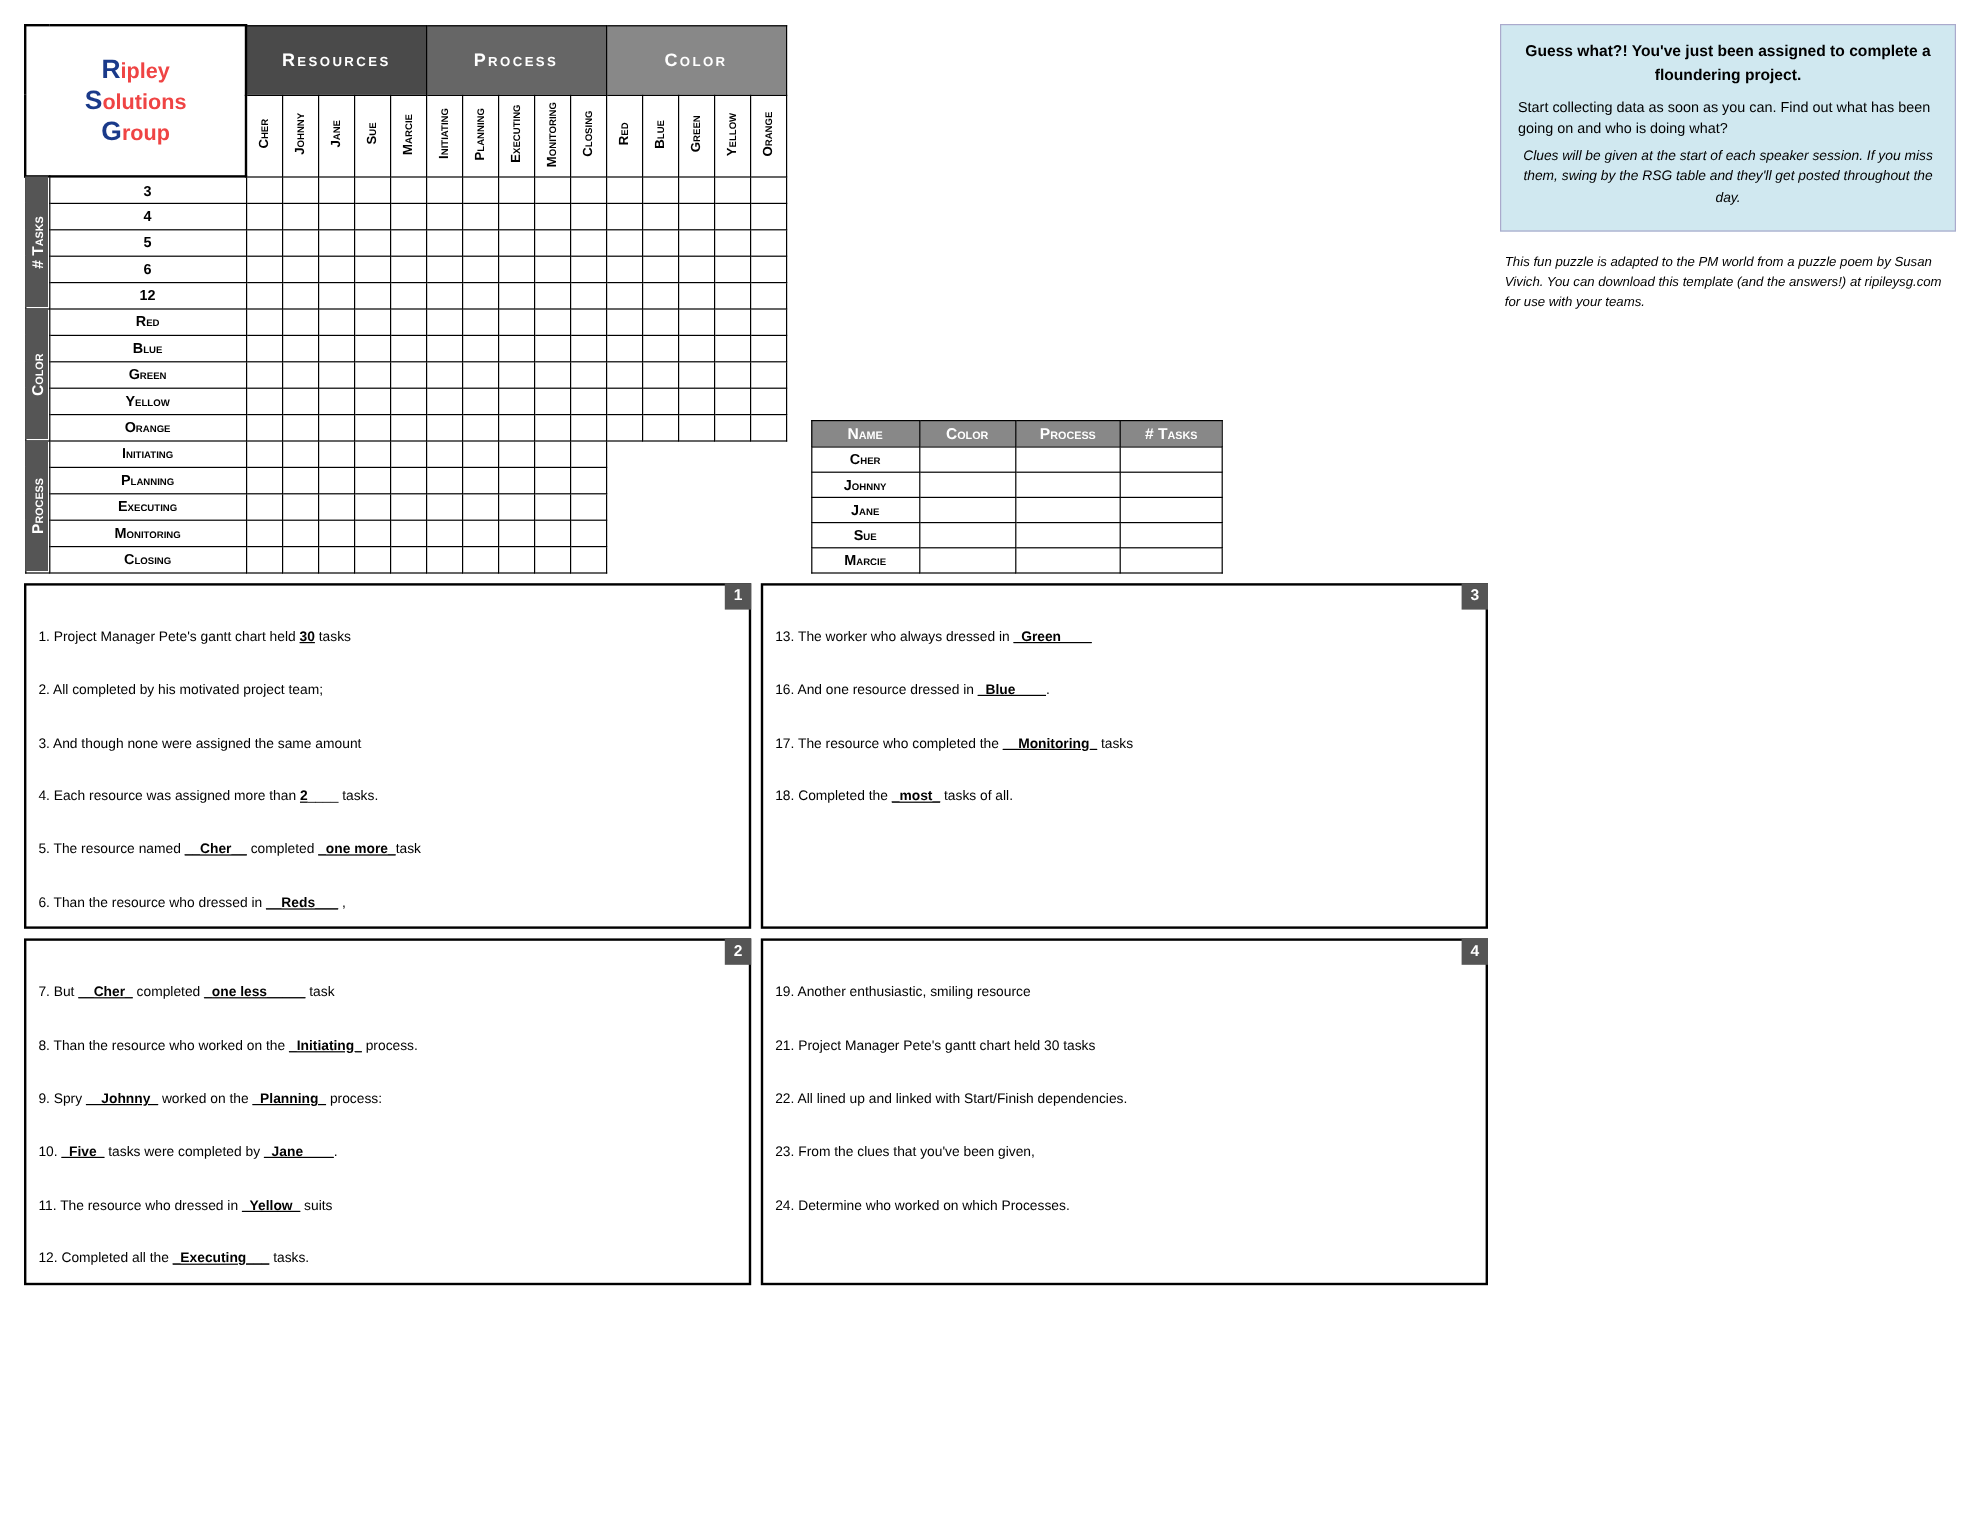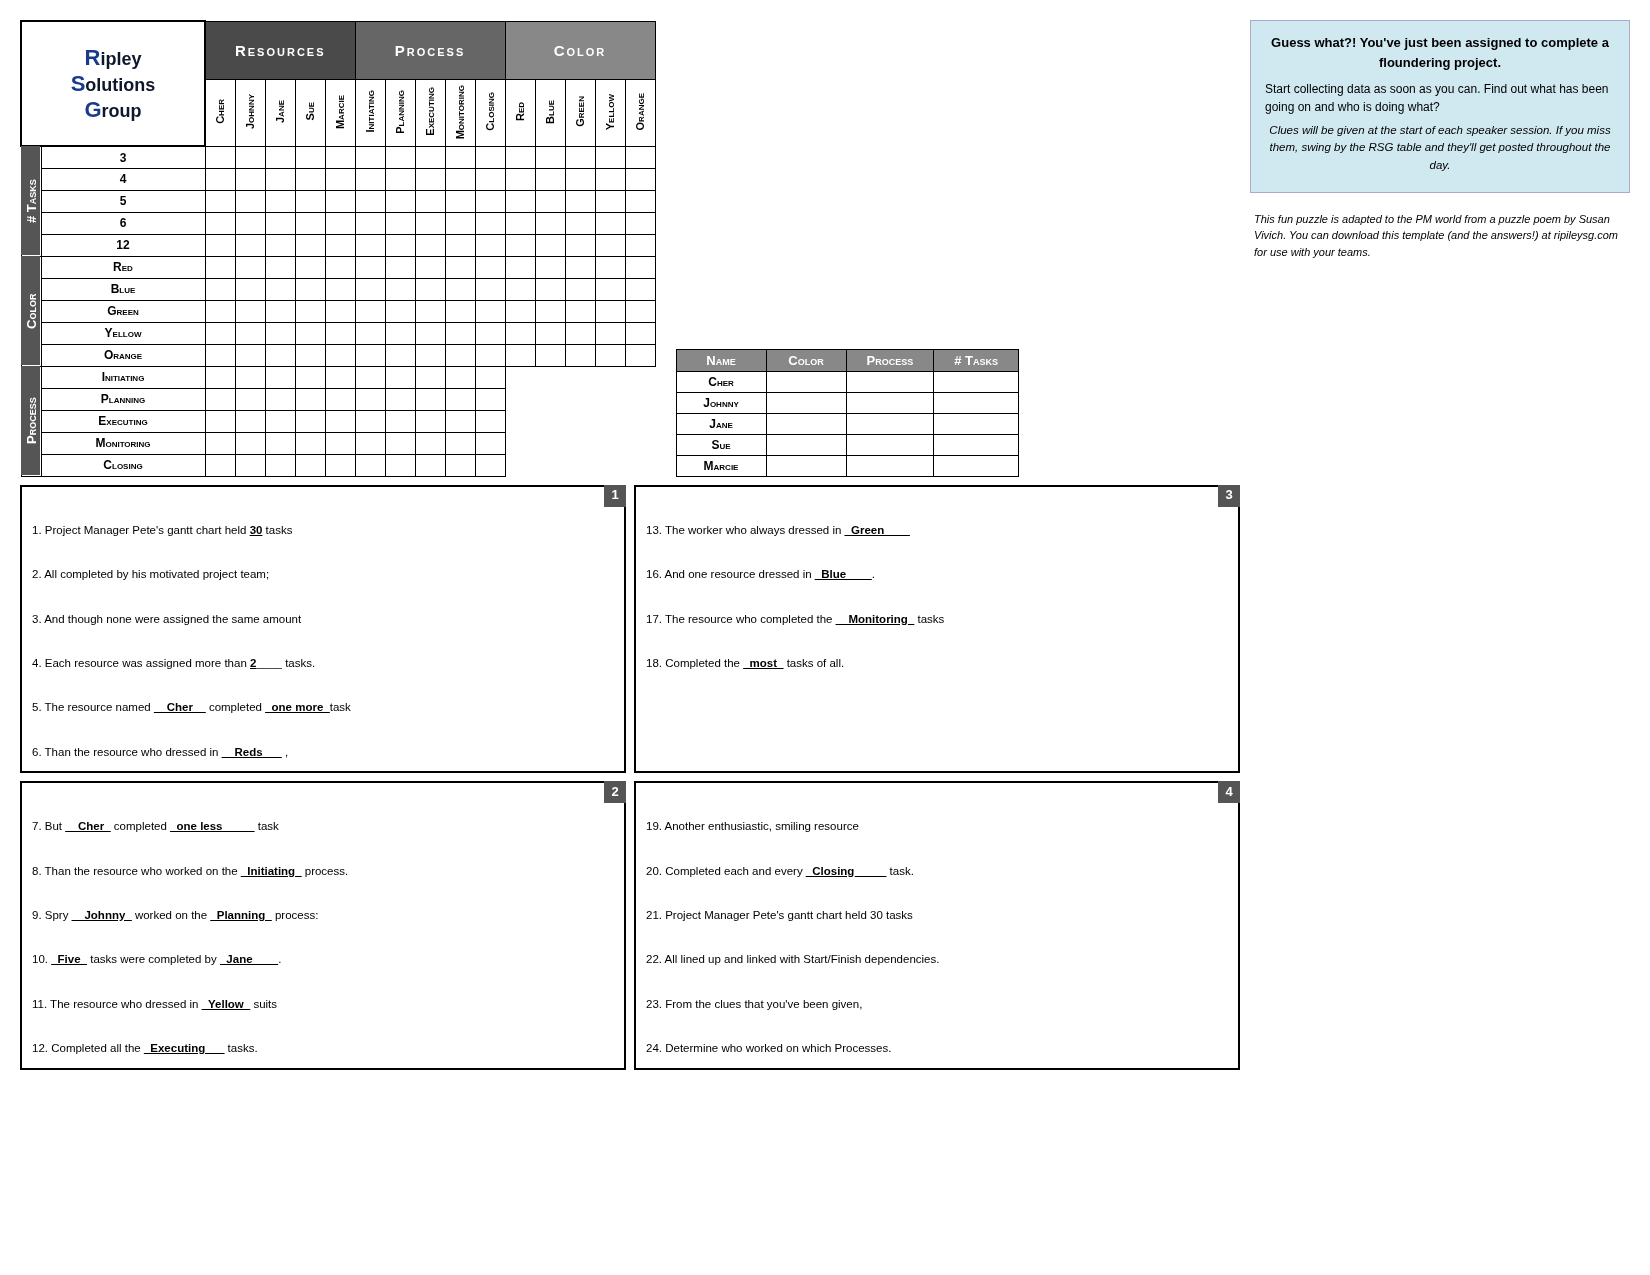--- a/index.html
+++ b/index.html
@@ -33,21 +33,21 @@
       width: 170px;
       min-width: 170px;
       border: 2px solid #000;
       padding: 6px 8px;
       display: flex;
       flex-direction: column;
       justify-content: center;
       background: #fff;
     }
     .logo-r { color: #1a3a8a; font-size: 22px; font-weight: bold; display: inline; }
-    .logo-rest { font-size: 18px; font-weight: bold; color: #0f172a; }
+    .logo-rest { font-size: 18px; font-weight: bold; color: #ef4444; }
     .logo-s { color: #1a3a8a; font-size: 22px; font-weight: bold; }
     .logo-g { color: #1a3a8a; font-size: 22px; font-weight: bold; }
     
     .main-grid {
       border-collapse: collapse;
       font-size: 11px;
     }
     .main-grid td, .main-grid th {
       border: 1.5px solid #000;
       padding: 1px 2px;
@@ -597,21 +597,20 @@
         <p>7.  But <span class="underline bold">__Cher_</span> completed <span class="underline bold">_one less_____</span> task</p>
         <p>8.  Than the resource who worked on the <span class="underline bold">_Initiating_</span> process.</p>
         <p>9.  Spry <span class="underline bold">__Johnny_</span> worked on the <span class="underline bold">_Planning_</span> process:</p>
         <p>10. <span class="underline bold">_Five_</span> tasks were completed by <span class="underline bold">_Jane____</span>.</p>
         <p>11. The resource who dressed in <span class="underline bold">_Yellow_</span> suits</p>
         <p>12. Completed all the <span class="underline bold">_Executing___</span> tasks.</p>
       </div>
       <div class="clue-box">
         <div class="box-number">4</div>
         <p>19. Another enthusiastic, smiling resource</p>
-        <p>20. Completed each and every <span class="underline bold">_Closing_____</span> task.</p>
         <p>21. Project Manager Pete's gantt chart held 30 tasks</p>
         <p>22. All lined up and linked with Start/Finish dependencies.</p>
         <p>23. From the clues that you've been given,</p>
         <p>24. Determine who worked on which Processes.</p>
       </div>
     </div>
   </div>
 
   <div class="right-section">
     <div class="info-box">

